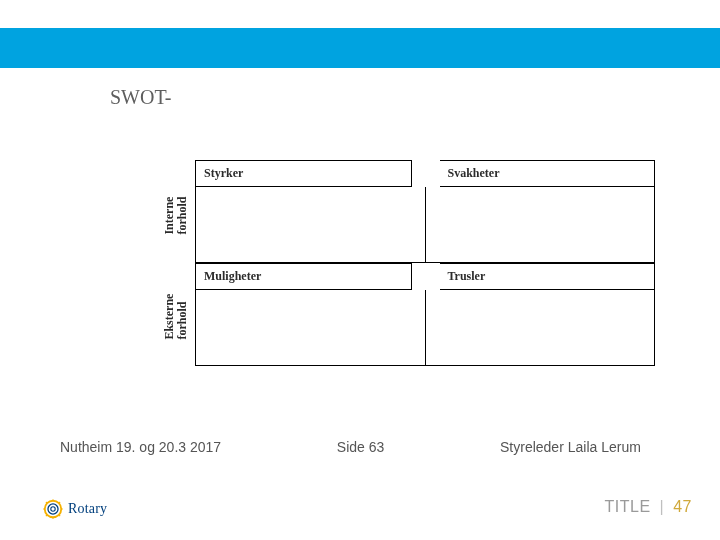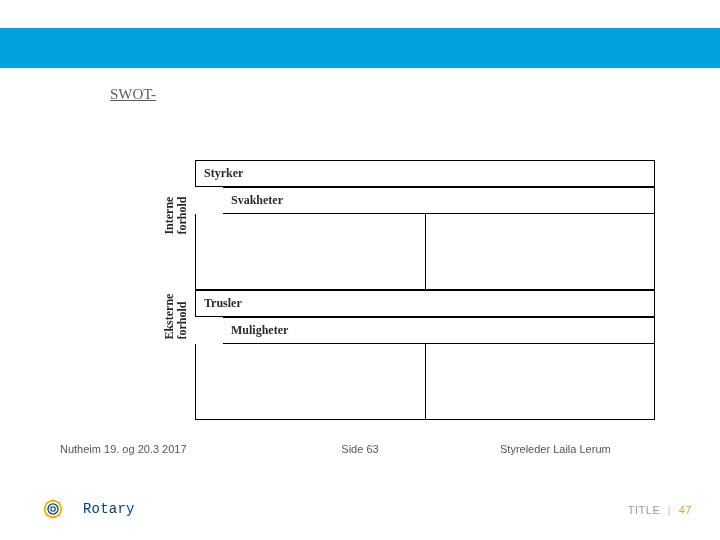--- a/index.html
+++ b/index.html
@@ -27,37 +27,35 @@
     width: 100%;
     height: 40px;
     background: #00a3e0;
   }
 
   .title-top {
     position: absolute;
     left: 110px;
     top: 86px;
     font-family: Georgia, 'Times New Roman', serif;
-    font-size: 15px;
+    font-size: 20px;
     color: #5e5e5e;
-    text-decoration: underline;
   }
 
   
   .swot {
     position: absolute;
     left: 195px;
     top: 160px;
     width: 460px;
     box-sizing: border-box;
   }
 
   .swot-row-head {
     display: flex;
-    flex-direction: column;
   }
   .swot-head {
     flex: 1;
     border: 1px solid #000;
     padding: 5px 8px;
     font-family: Georgia, 'Times New Roman', serif;
     font-size: 12px;
     font-weight: bold;
     color: #2b2b2b;
     background: #fff;
@@ -104,52 +102,52 @@
   
   .footer-row {
     position: absolute;
     left: 0;
     bottom: 85px;
     width: 100%;
     display: flex;
     justify-content: space-between;
     padding: 0 60px;
     box-sizing: border-box;
-    font-size: 11px;
+    font-size: 14px;
     color: #555;
   }
   .footer-row .mid {
     flex: 1;
     text-align: center;
   }
   .footer-row .left { text-align: left; min-width: 160px; }
   .footer-row .right { text-align: left; min-width: 160px; }
 
   
   .logo {
     position: absolute;
     left: 42px;
     bottom: 20px;
     display: flex;
     align-items: center;
-    gap: 19px;
+    gap: 4px;
     color: #003f7d;
-    font-family: Liberation Mono, monospace;
+    font-family: Liberation Serif, serif;
     font-size: 14px;
     letter-spacing: 0.2px;
     justify-content: space-between;
   }
   .gear-icon svg { display: block; }
 
   
   .br-title {
     position: absolute;
     right: 28px;
     bottom: 24px;
-    font-size: 11px;
+    font-size: 16px;
     color: #9a9a9a;
     letter-spacing: 0.5px;
   }
   .br-title .sep { color: #bfbfbf; padding: 0 4px; }
   .br-title .page { color: #d0a93b; }
 </style>
 </head>
 <body>
 
 <div class="slide">
@@ -168,22 +166,22 @@
     <div class="swot-row-head">
       <div class="swot-head">Styrker</div>
       <div class="swot-head">Svakheter</div>
     </div>
     <div class="swot-row-body">
       <div class="swot-cell"></div>
       <div class="swot-cell"></div>
     </div>
 
     <div class="swot-row-head">
+      <div class="swot-head">Muligheter</div>
       <div class="swot-head">Trusler</div>
-      <div class="swot-head">Muligheter</div>
     </div>
     <div class="swot-row-body">
       <div class="swot-cell"></div>
       <div class="swot-cell"></div>
     </div>
 
   </div>
 
   <div class="footer-row">
     <div class="left">Nutheim 19. og 20.3 2017</div>

